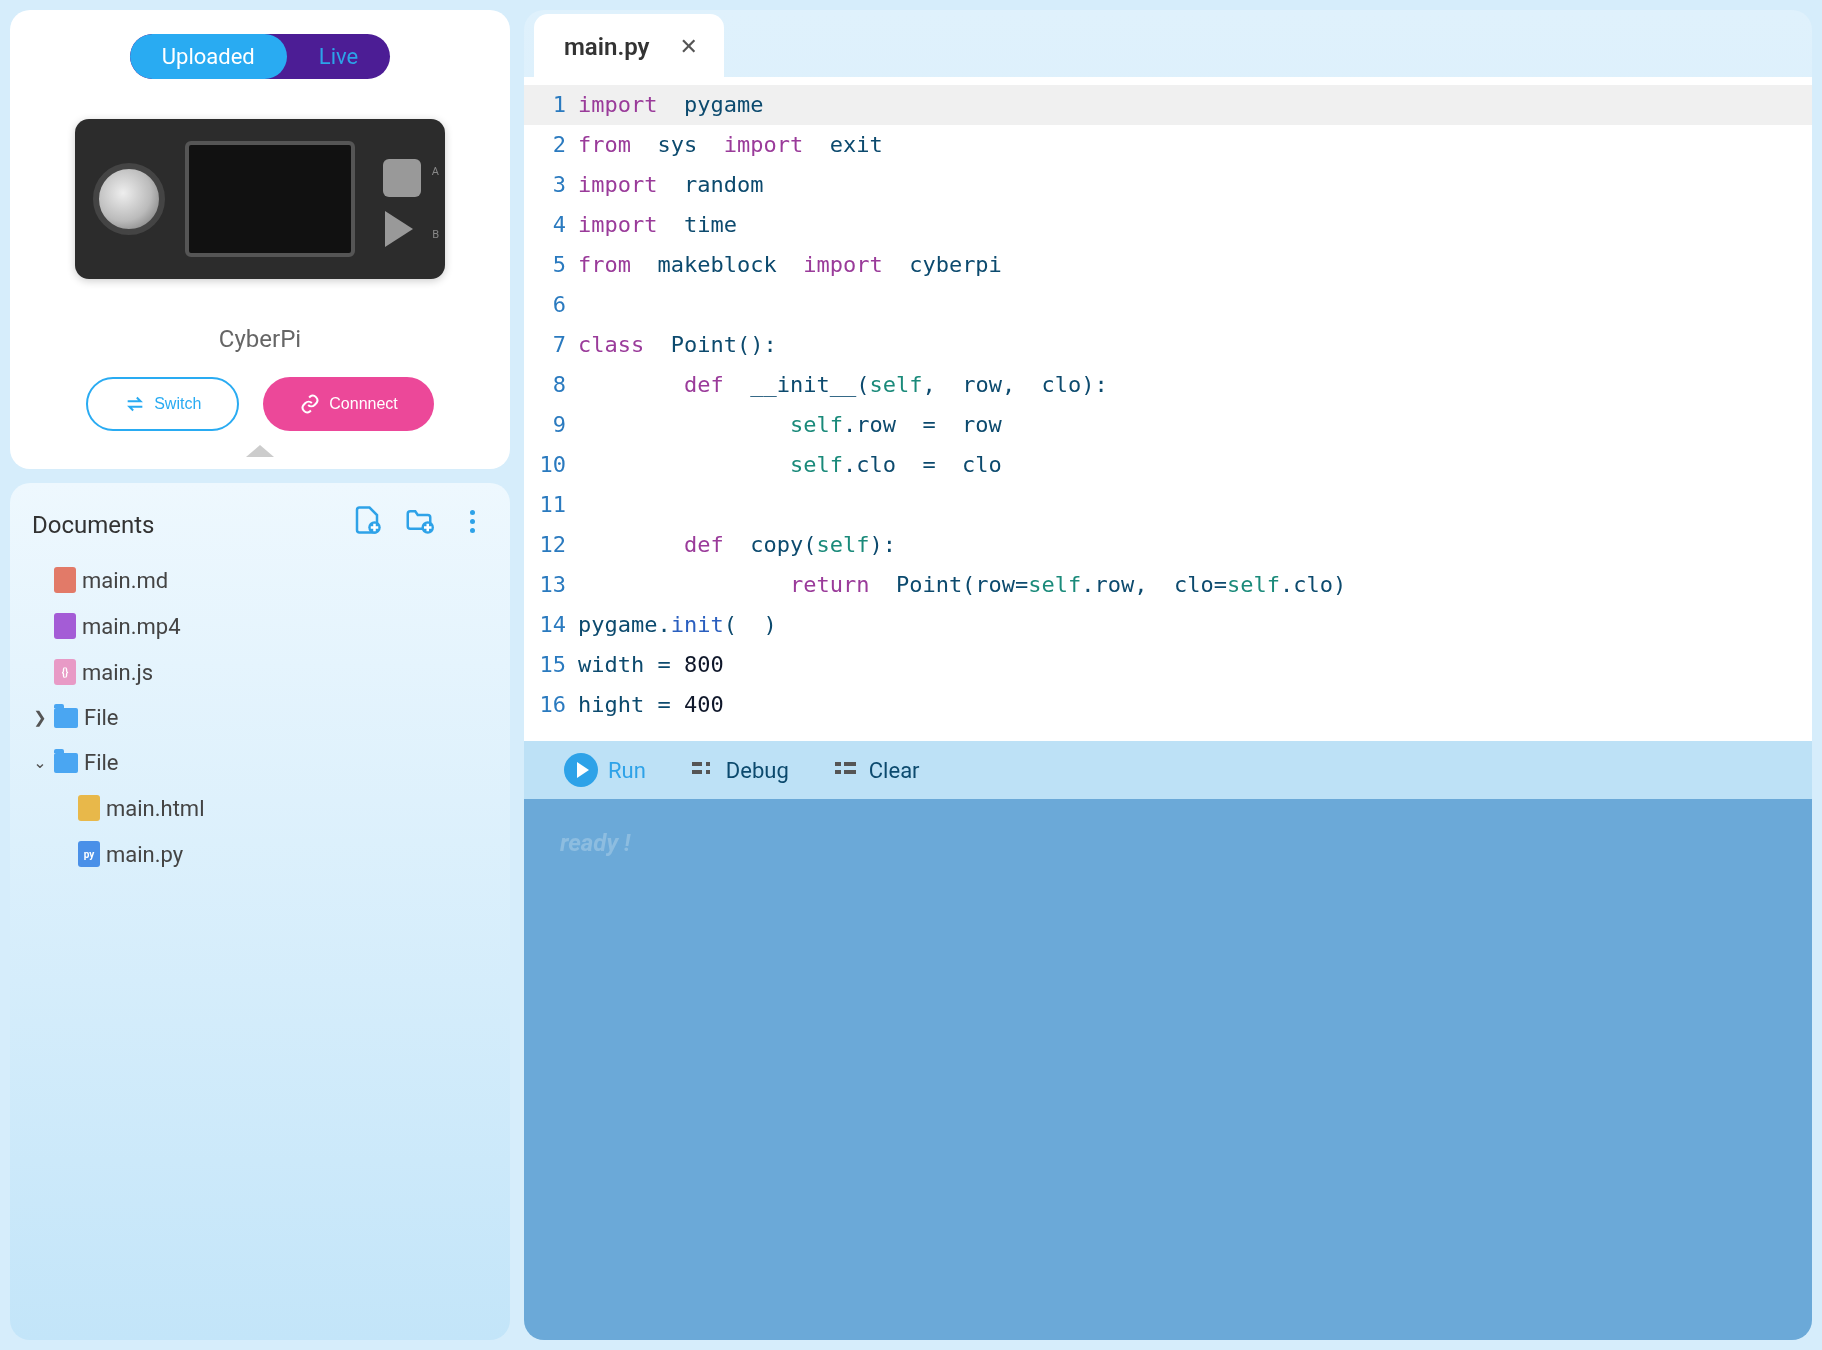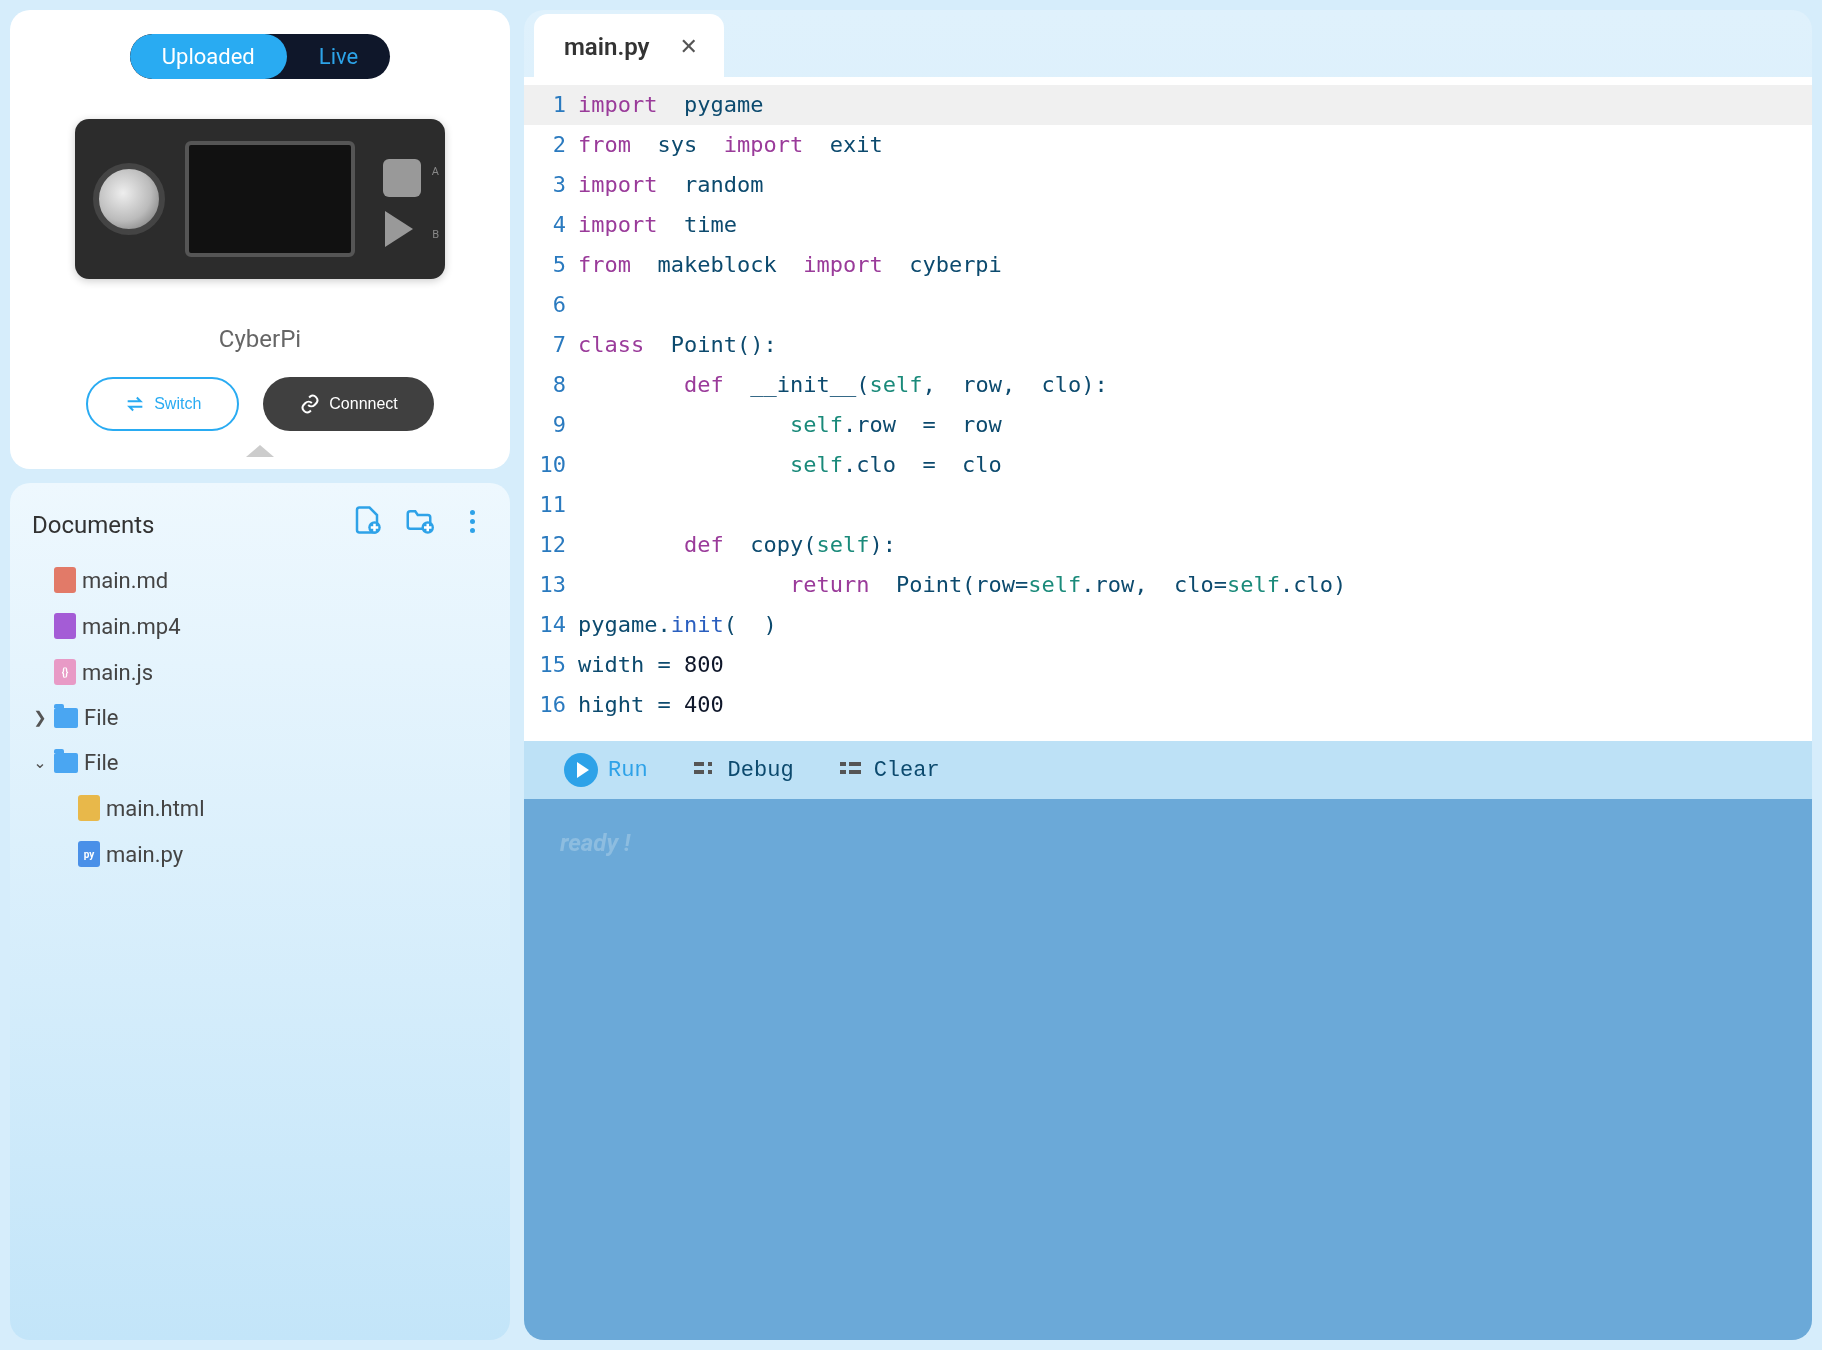--- a/index.html
+++ b/index.html
@@ -21,21 +21,21 @@
 }
 .device-panel {
   background: #fff;
   border-radius: 20px;
   padding: 24px 24px 12px;
   display: flex;
   flex-direction: column;
   align-items: center;
 }
 .toggle-pill {
-  background: #0f172a;
+  background: #4c1d95;
   border-radius: 30px;
   display: flex;
   overflow: hidden;
   margin-bottom: 40px;
 }
 .toggle-opt {
   padding: 10px 32px;
   font-size: 22px;
   cursor: pointer;
   border-radius: 30px;
@@ -110,21 +110,21 @@
   gap: 8px;
   cursor: pointer;
   border: none;
 }
 .btn-outline {
   background: #fff;
   border: 2px solid #29abf2;
   color: #29abf2;
 }
 .btn-fill {
-  background: #404040;
+  background: #ec4899;
   color: #fff;
 }
 .caret-up {
   margin-top: 8px;
   width: 0; height: 0;
   border-left: 14px solid transparent;
   border-right: 14px solid transparent;
   border-bottom: 12px solid #ccc;
 }
 .docs-panel {
@@ -228,21 +228,20 @@
 .fn { color:#2a5fbf; }
 .num { color:#0f172a; }
 .idn { color:#0c4a6e; }
 .prop { color:#1a8a7a; }
 .toolbar {
   background:#bde1f6;
   padding: 12px 40px;
   display:flex;
   align-items:center;
   gap: 46px;
-  font-family: Liberation Mono, monospace;
 }
 .tb-btn {
   display:flex;
   align-items:center;
   gap:10px;
   font-size: 22px;
   color:#0c4a6e;
   cursor:pointer;
 }
 .tb-btn.run { color:#2ea2e8; }

